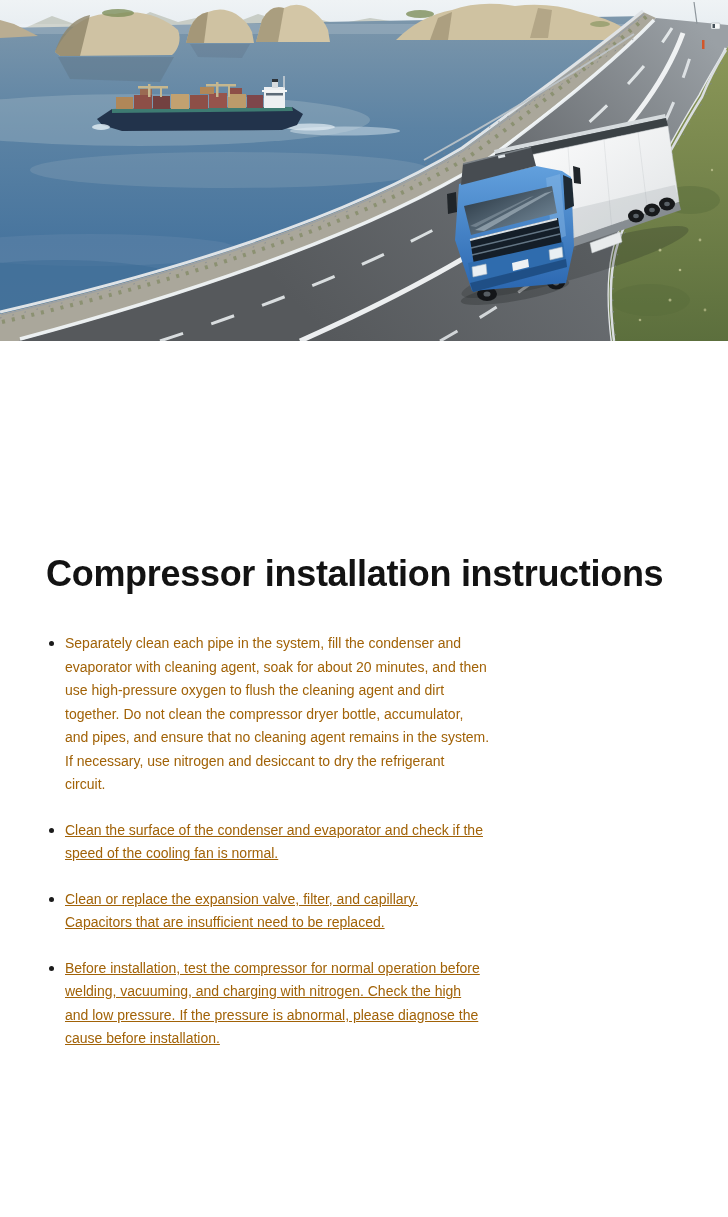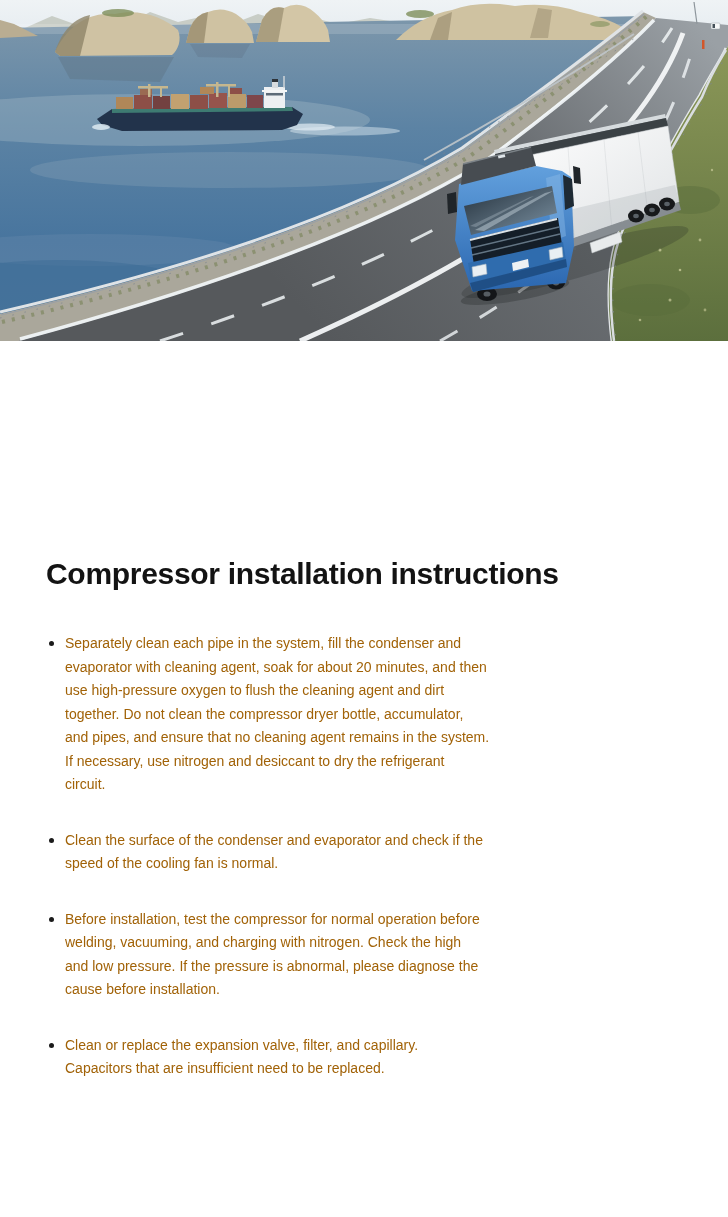--- a/index.html
+++ b/index.html
@@ -7,30 +7,30 @@
     width:728px; height:1217px; background:#ffffff;
     font-family:"Liberation Sans", sans-serif;
     -webkit-font-smoothing:antialiased;
   }
   .page { width:728px; height:1217px; overflow:hidden; background:#fff; }
   .hero { width:728px; height:341px; display:block; }
   .hero svg { display:block; }
   .article { padding:0 46px; }
   .article h1 {
     margin:215px 0 0 0;
-    font-size:30px; line-height:35px; font-weight:700;
+    font-size:36px; line-height:35px; font-weight:700;
     color:#131313; letter-spacing:-0.3px;
   }
   .instruction-list { list-style:none; margin:41px 0 0 0; padding:0; }
   .instruction-list li {
     position:relative; padding-left:19px;
     font-size:14px; line-height:23.5px; color:#a16207;
     max-width:470px;
   }
-  .instruction-list li + li { margin-top:32px; }
+  .instruction-list li + li { margin-top:22px;text-decoration:underline; }
   .instruction-list li::before {
     content:""; position:absolute; left:3px; top:9px;
     width:5px; height:5px; border-radius:50%; background:#1b1b1b;
   }
   .li-text { white-space:pre-line; }
 </style>
 </head>
 <body>
 
 <div class="page">
@@ -253,24 +253,24 @@
 together. Do not clean the compressor dryer bottle, accumulator,
 and pipes, and ensure that no cleaning agent remains in the system.
 If necessary, use nitrogen and desiccant to dry the refrigerant
 circuit.</span>
       </li>
       <li>
         <span class="li-text">Clean the surface of the condenser and evaporator and check if the
 speed of the cooling fan is normal.</span>
       </li>
       <li>
+        <span class="li-text">Clean or replace the expansion valve, filter, and capillary.
+Capacitors that are insufficient need to be replaced.</span>
+      </li>
+      <li>
         <span class="li-text">Before installation, test the compressor for normal operation before
 welding, vacuuming, and charging with nitrogen. Check the high
 and low pressure. If the pressure is abnormal, please diagnose the
 cause before installation.</span>
       </li>
-      <li>
-        <span class="li-text">Clean or replace the expansion valve, filter, and capillary.
-Capacitors that are insufficient need to be replaced.</span>
-      </li>
     </ul>
   </main>
 </div>
 
 </body></html>

